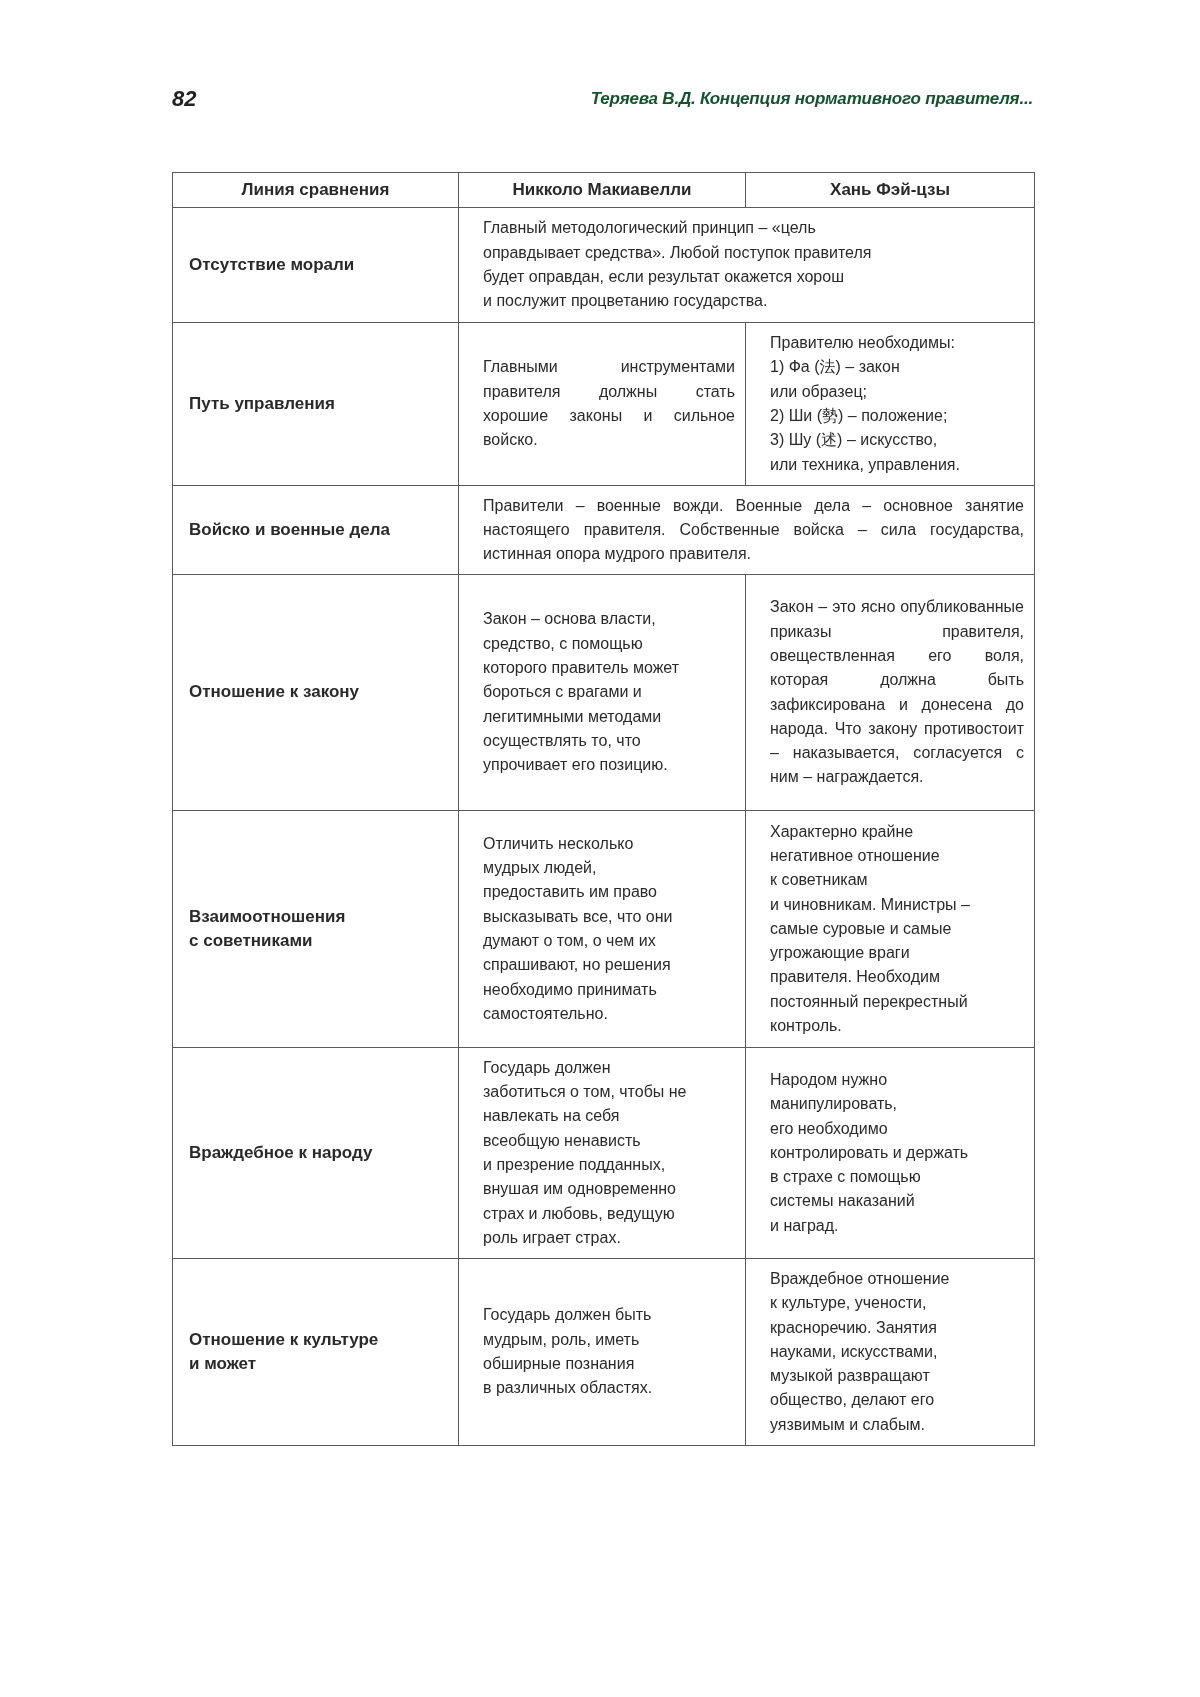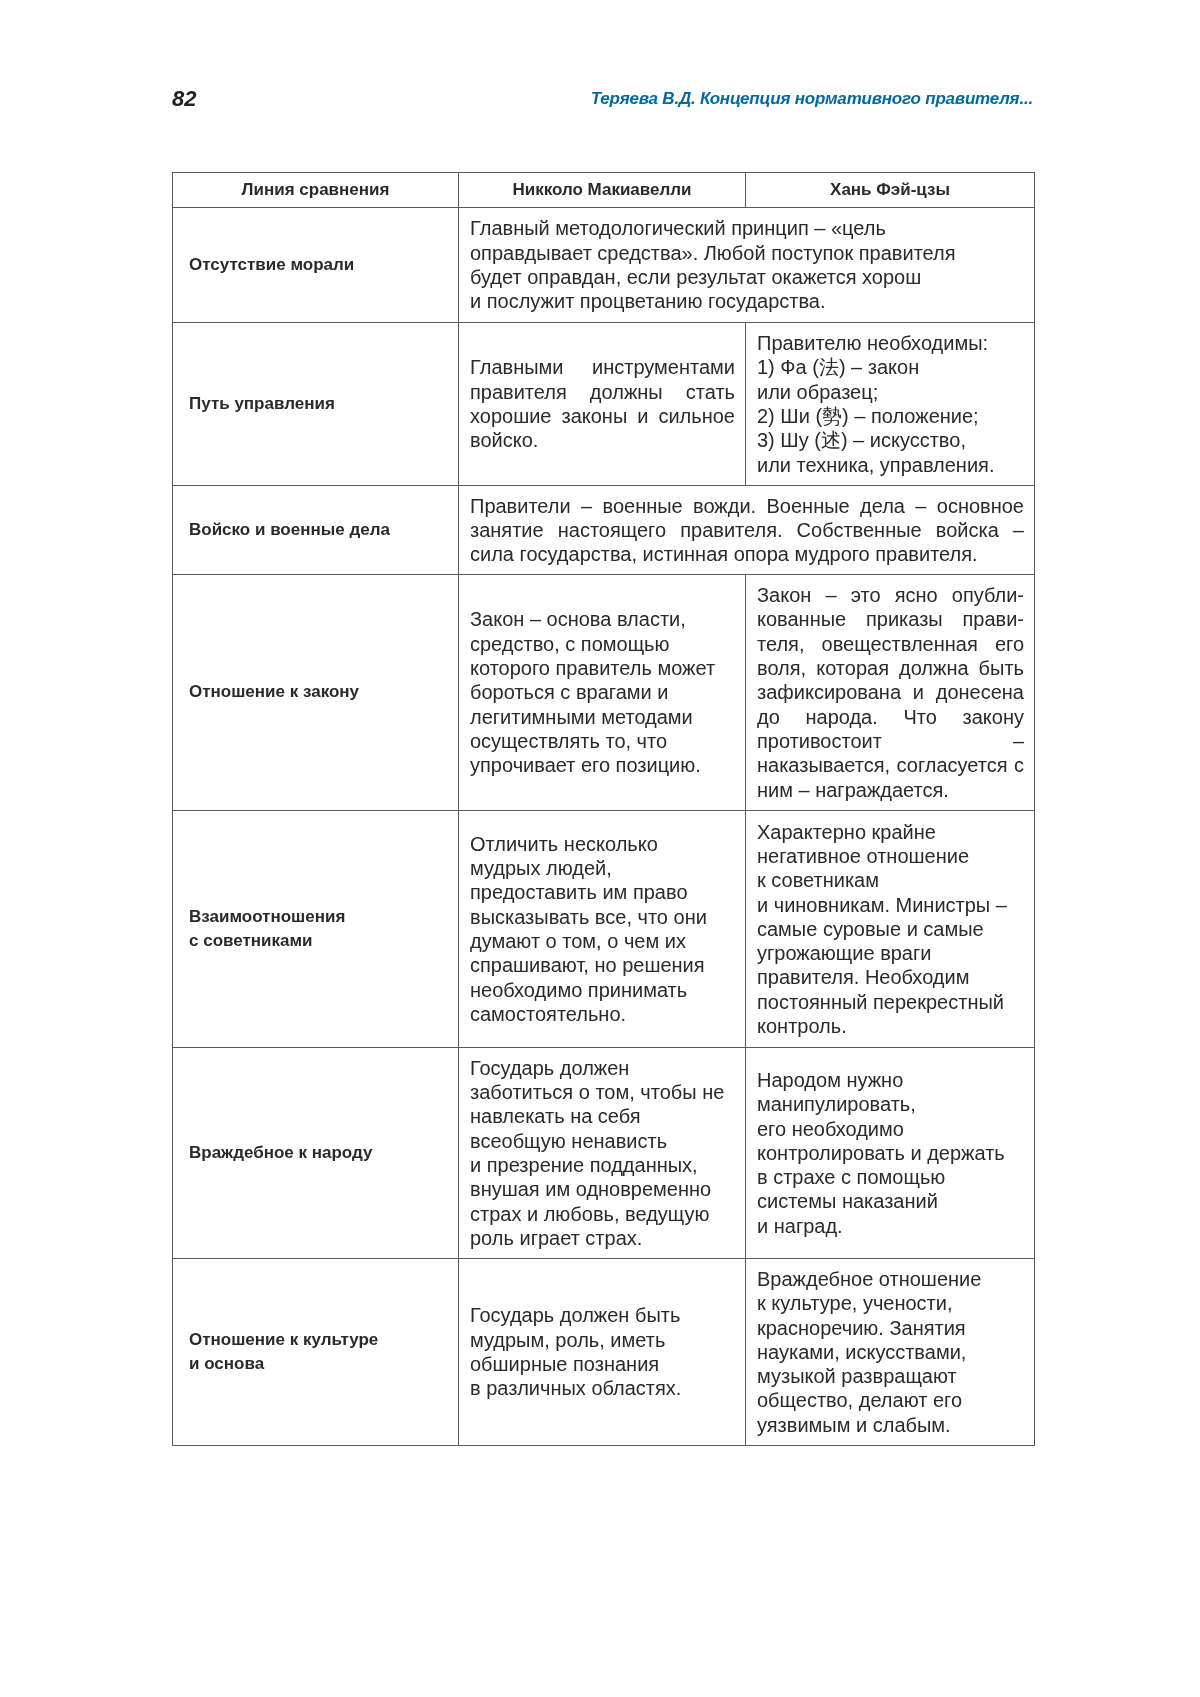--- a/index.html
+++ b/index.html
@@ -31,21 +31,21 @@
       font-size: 22px;
       color: #222;
     }
     .running-title {
       position: absolute;
       right: 0;
       top: 3px;
       font-family: "Liberation Sans", sans-serif;
       font-weight: bold;
       font-size: 17px;
-      color: #0369a1;
+      color: #14532d;
       letter-spacing: -0.2px;
       margin-left: 18px;
     }
     table.cmp {
       position: absolute;
       left: 172px;
       top: 172px;
       width: 862px;
       border-collapse: collapse;
       table-layout: fixed;
@@ -66,23 +66,23 @@
       font-weight: bold;
       text-align: center;
       font-size: 17px;
     }
     table.cmp td.label {
       font-weight: bold;
       padding: 0 16px;
       font-size: 17px;
     }
     table.cmp td.text {
-      padding: 4px 10px 4px 11px;
+      padding: 4px 10px 4px 24px;
       white-space: pre-line;
-      font-size: 20px;
+      font-size: 16px;
     }
     table.cmp td.justify {
       text-align: justify;
       text-align-last: left;
     }
   </style>
 </head>
 <body>
 
 <div class="page-header">
@@ -170,21 +170,21 @@
       <td class="text">Народом нужно
 манипулировать,
 его необходимо
 контролировать и держать
 в страхе с помощью
 системы наказаний
 и наград.</td>
     </tr>
     <tr style="height:187px;">
       <td class="label" style="white-space:pre-line;">Отношение к культуре
-и основа</td>
+и может</td>
       <td class="text">Государь должен быть
 мудрым, роль, иметь
 обширные познания
 в различных областях.</td>
       <td class="text">Враждебное отношение
 к культуре, учености,
 красноречию. Занятия
 науками, искусствами,
 музыкой развращают
 общество, делают его

